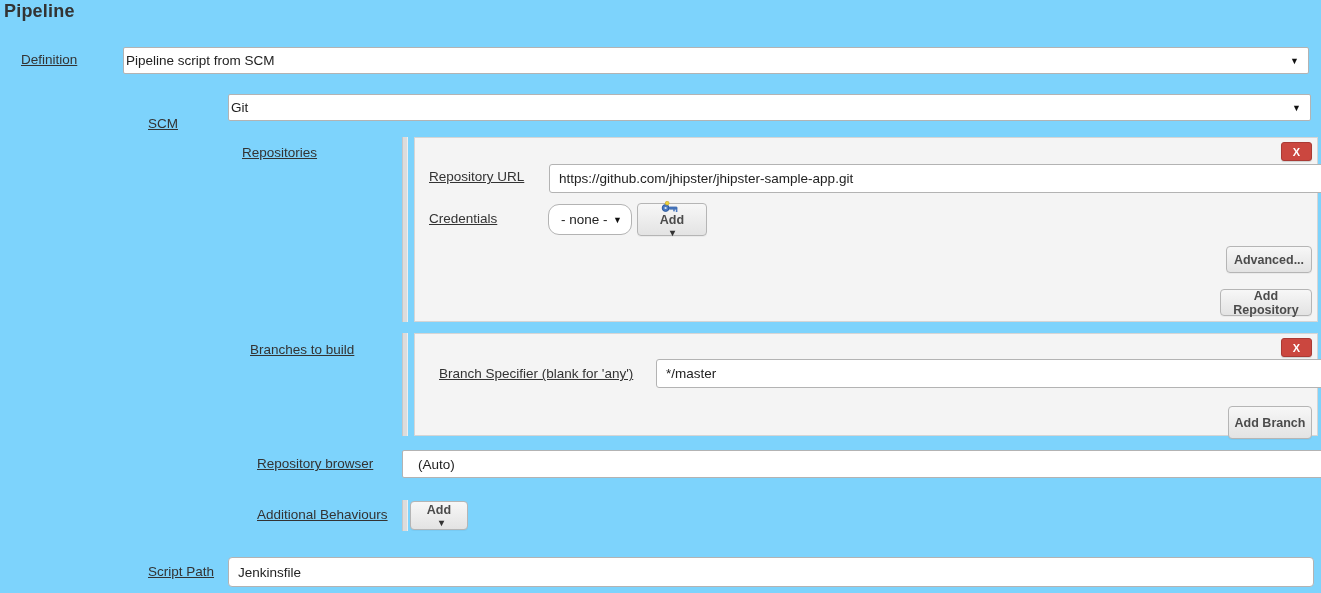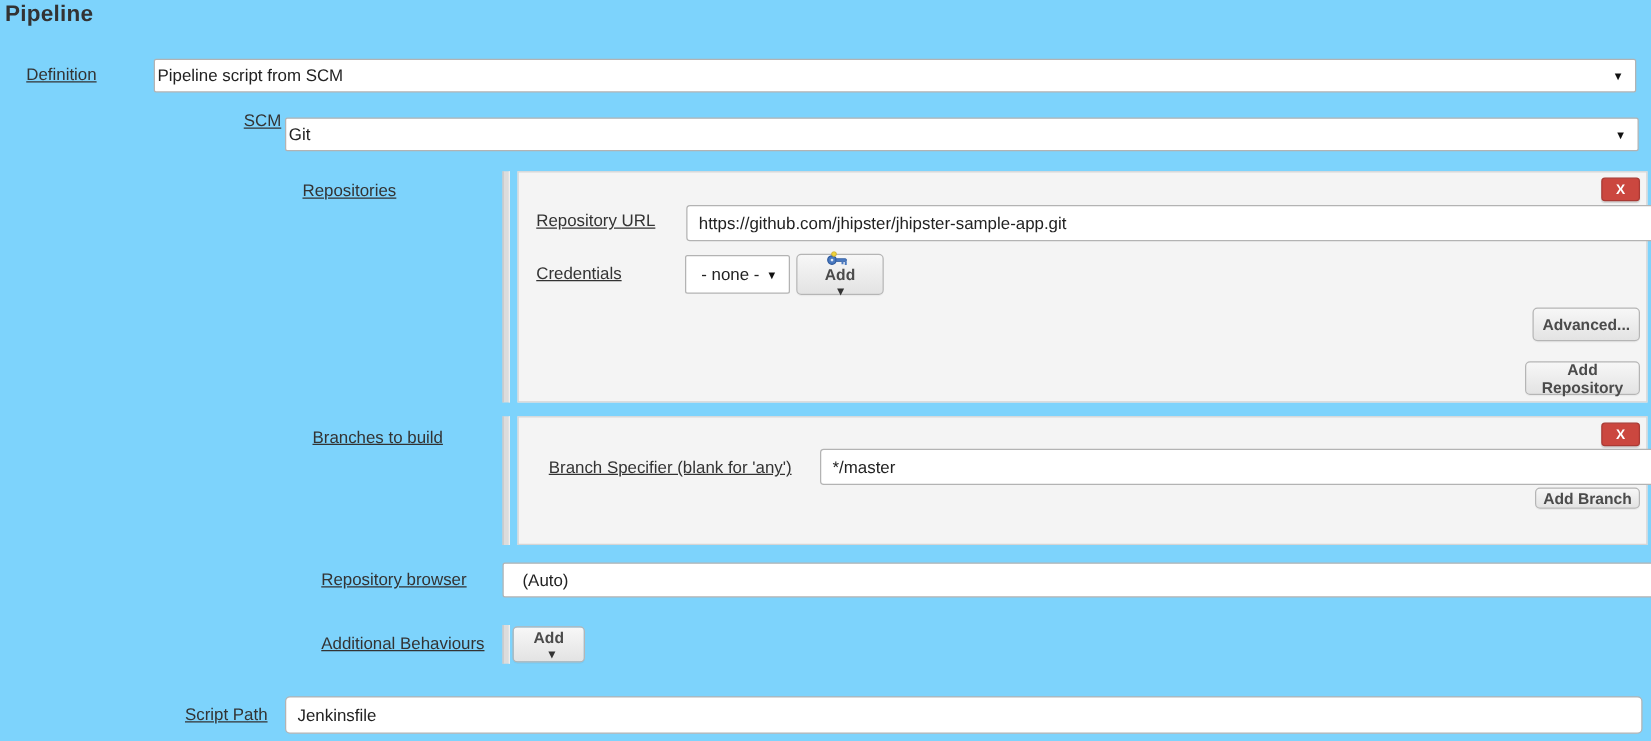--- a/index.html
+++ b/index.html
@@ -50,38 +50,38 @@
 <div class="stage">
 
   <h2 class="page-title abs" style="left:4px; top:1px;">Pipeline</h2>
 
   <span class="flabel abs" style="left:21px; top:52px;">Definition</span>
   <div class="jselect" style="left:123px; top:47px; width:1186px;">
     <span>Pipeline script from SCM</span>
     <span class="caret">▼</span>
   </div>
 
-  <span class="flabel abs" style="left:148px; top:89px;margin-left:47px;">SCM</span>
+  <span class="flabel abs" style="left:148px; top:116px;">SCM</span>
   <div class="jselect" style="left:228px; top:94px; width:1083px;">
     <span>Git</span>
     <span class="caret">▼</span>
   </div>
 
   <span class="flabel abs" style="left:242px; top:145px;">Repositories</span>
   <div class="handle" style="left:402px; top:137px; height:185px;"></div>
 
   <div class="panel" style="left:414px; top:137px; width:904px; height:185px;">
 
     <button class="xbtn" style="right:5px; top:4px; width:31px; height:19px;">X</button>
 
     <span class="flabel abs" style="left:14px; top:31px;">Repository URL</span>
     <input class="jinput" style="left: 134px; top: 26px; width: 778px;" value="https://github.com/jhipster/jhipster-sample-app.git">
 
     <span class="flabel abs" style="left:14px; top:73px;">Credentials</span>
-    <div class="jselect" style="left:133px; top:66px; width:84px; height:31px; padding-left:12px;">
+    <div class="jselect" style="left:133px; top:66px; width:84px; height:31px; padding-left:12px;border-radius:11px;">
       <span>- none -</span>
       <span class="caret">▼</span>
     </div>
     <button class="jbtn" style="left:222px; top:65px; width:70px; height:33px;">
       <span class="keyicon">
         <svg width="17" height="12" viewBox="0 0 17 12">
           <circle cx="4.6" cy="7" r="3.4" fill="#4a79c0" stroke="#2d5a9e" stroke-width="1"></circle>
           <circle cx="4.6" cy="7" r="1.1" fill="#dfe8f5"></circle>
           <rect x="7.6" y="5.9" width="8.6" height="2.3" rx="1" fill="#4a79c0" stroke="#2d5a9e" stroke-width="0.6"></rect>
           <rect x="12.2" y="8" width="1.6" height="2.4" fill="#4a79c0"></rect>
@@ -101,21 +101,21 @@
   <span class="flabel abs" style="left:250px; top:342px;">Branches to build</span>
   <div class="handle" style="left:402px; top:333px; height:103px;"></div>
 
   <div class="panel" style="left:414px; top:333px; width:904px; height:103px;">
 
     <button class="xbtn" style="right:5px; top:4px; width:31px; height:19px;">X</button>
 
     <span class="flabel abs" style="left:24px; top:32px;">Branch Specifier (blank for 'any')</span>
     <input class="jinput" style="left: 241px; top: 25px; width: 670px;" value="*/master">
 
-    <button class="jbtn" style="right:5px; top:56px; width:84px; height:17px;">Add Branch</button>
+    <button class="jbtn" style="right:5px; top:72px; width:84px; height:33px;">Add Branch</button>
   </div>
 
   <span class="flabel abs" style="left:257px; top:456px;">Repository browser</span>
   <div class="jselect" style="left:402px; top:450px; width:940px; height:28px; padding-left:15px;">
     <span>(Auto)</span>
 
   </div>
 
   <span class="flabel abs" style="left:257px; top:507px;">Additional Behaviours</span>
   <div class="handle" style="left:402px; top:500px; height:31px;"></div>

